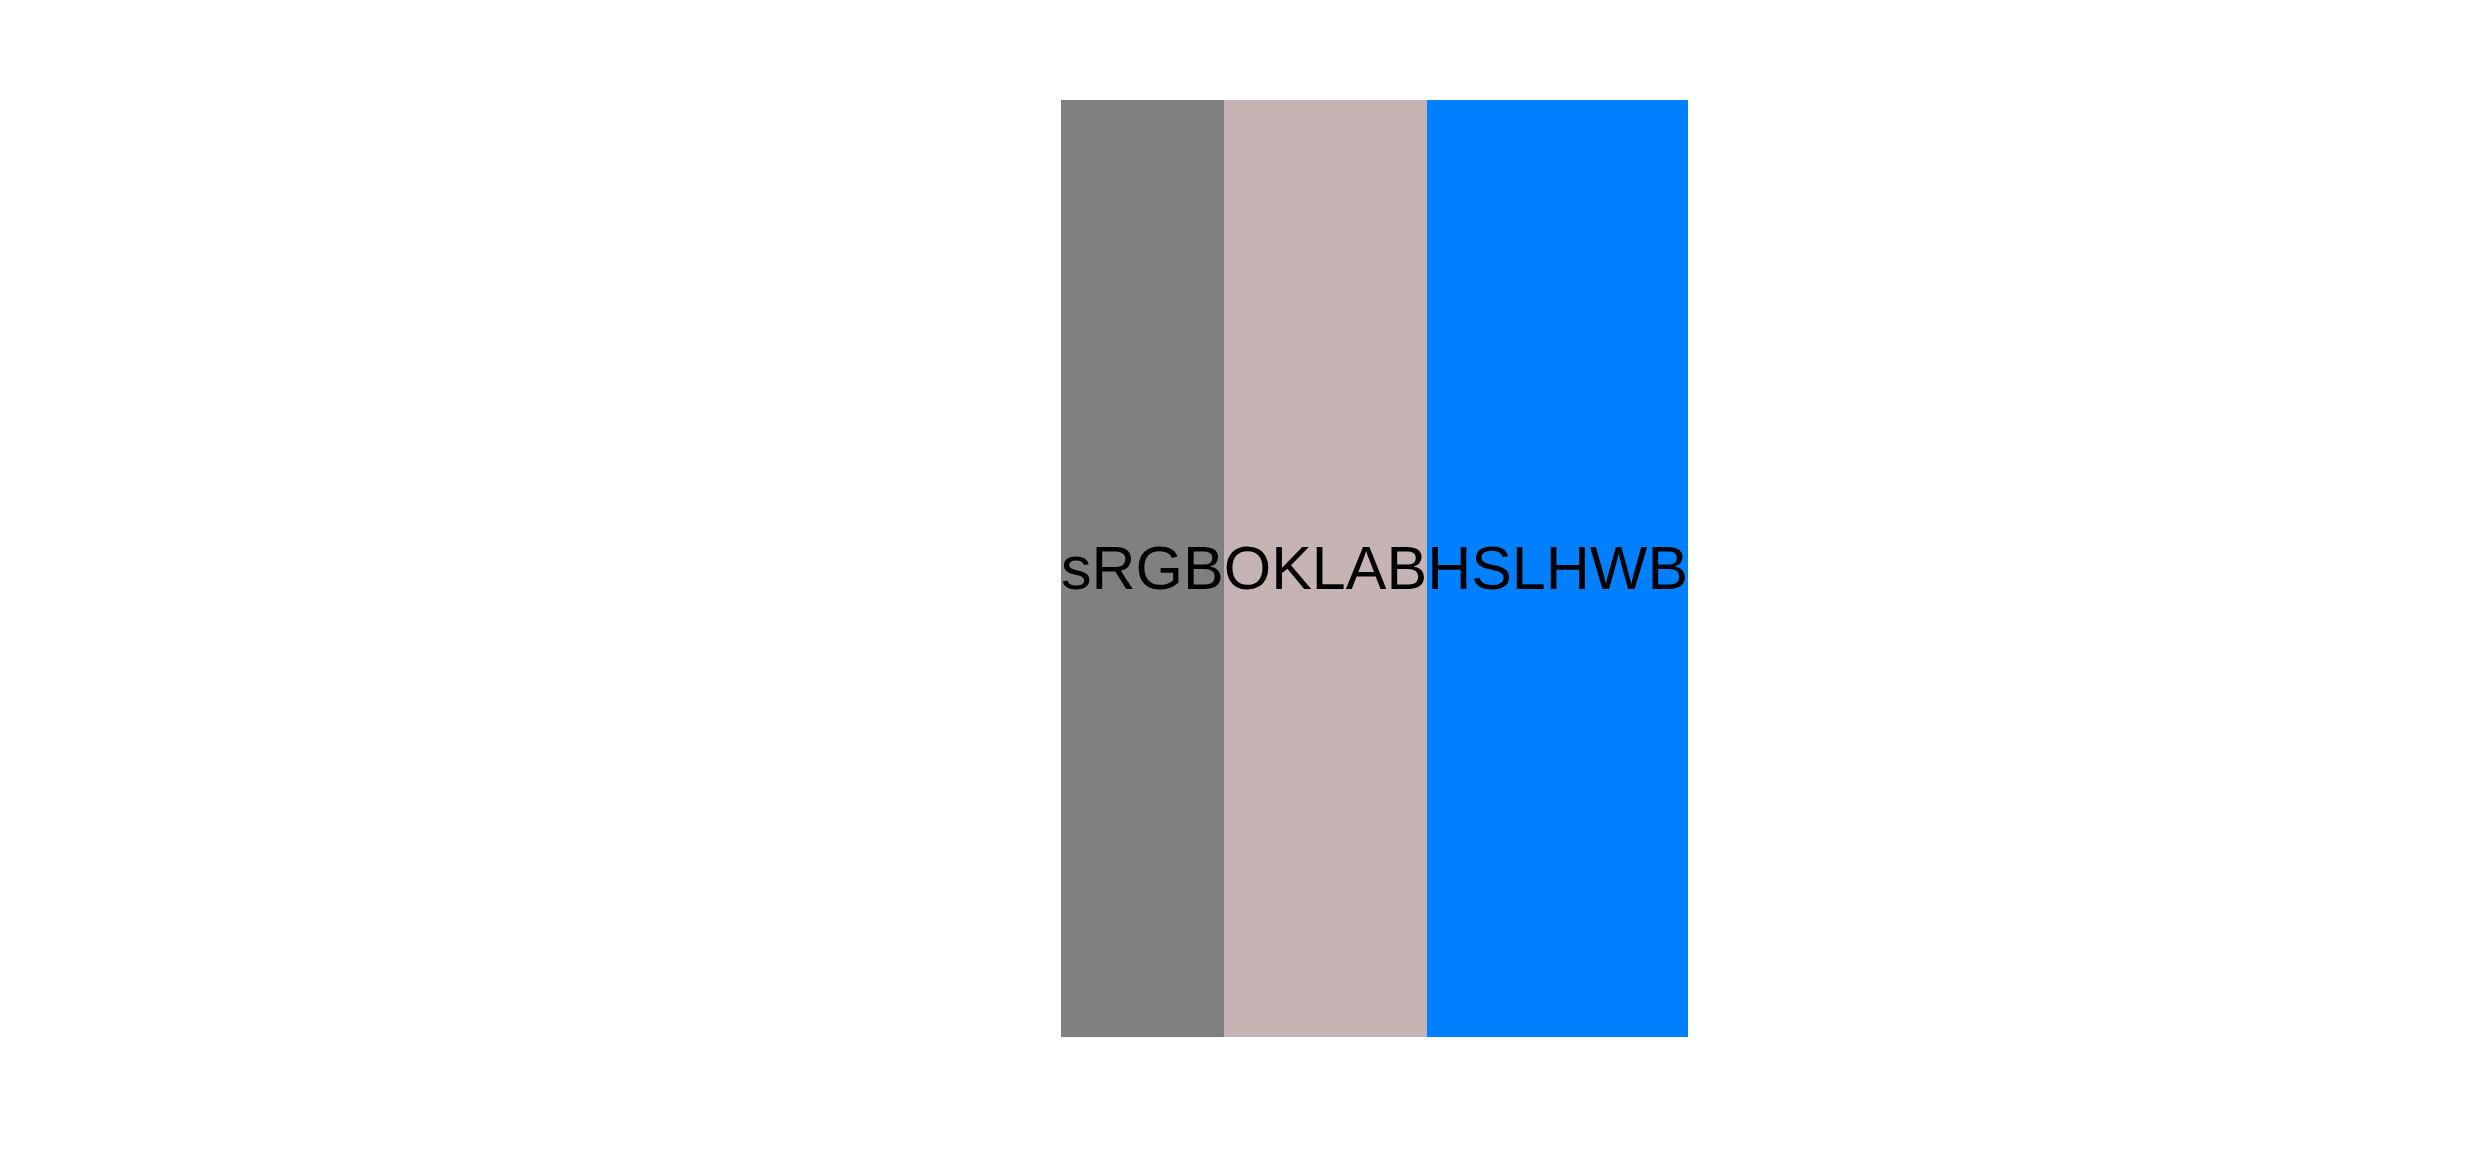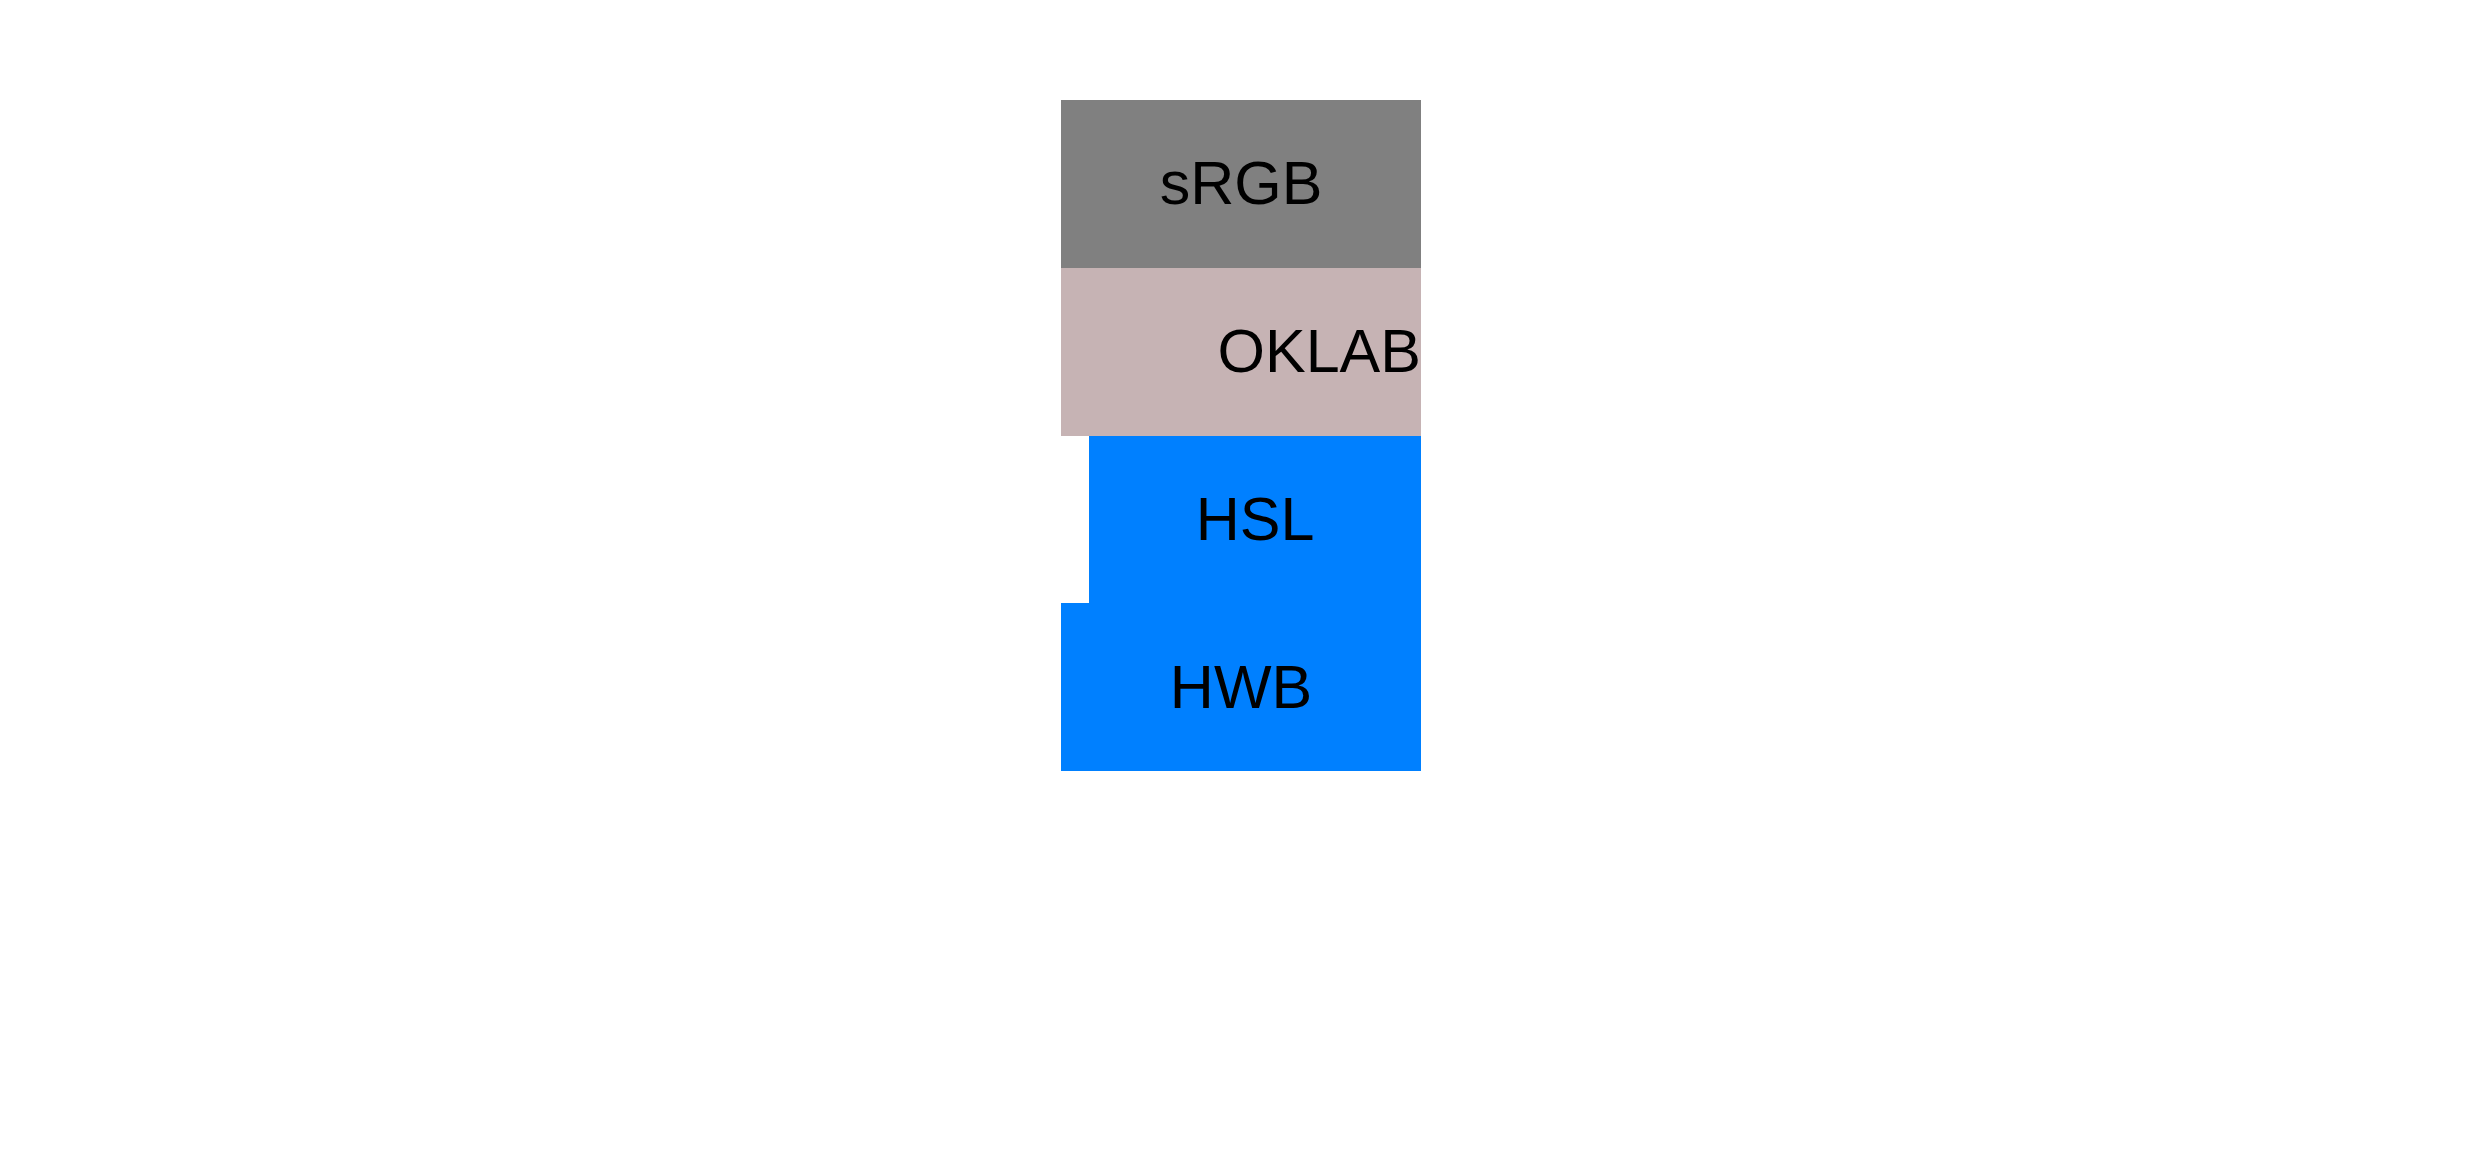--- a/index.html
+++ b/index.html
@@ -12,23 +12,23 @@
     height: 1150px;
     background: #ffffff;
     font-family: "Liberation Sans", sans-serif;
     overflow: hidden;
   }
   .swatch-stack {
     position: absolute;
     left: 1061px;
     top: 100px;
     width: 360px;
-    height: 671px;
+    height: 937px;
     display: flex;
-    flex-direction: column;
+    flex-direction: row;
   }
   .swatch {
     flex: 1 1 0;
     display: flex;
     align-items: center;
     justify-content: center;
   }
   .swatch-label {
     font-size: 61px;
     line-height: 1;
@@ -38,19 +38,19 @@
 </head>
 <body style="background-color: rgb(255, 255, 255);">
 
 <div class="swatch-stack">
   <div class="swatch" style="background-color: rgb(128, 128, 128); color: rgb(0, 0, 0);">
     <span class="swatch-label">sRGB</span>
   </div>
   <div class="swatch" style="background-color: rgb(198, 179, 180); color: rgb(0, 0, 0); justify-content: flex-end;">
     <span class="swatch-label">OKLAB</span>
   </div>
-  <div class="swatch" style="background-color: rgb(0, 128, 255); color: rgb(0, 0, 0); margin-left: 28px;">
+  <div class="swatch" style="background-color: rgb(0, 128, 255); color: rgb(0, 0, 0);">
     <span class="swatch-label">HSL</span>
   </div>
   <div class="swatch" style="background-color: rgb(0, 128, 255); color: rgb(0, 0, 0);">
     <span class="swatch-label">HWB</span>
   </div>
 </div>
 
 </body></html>

